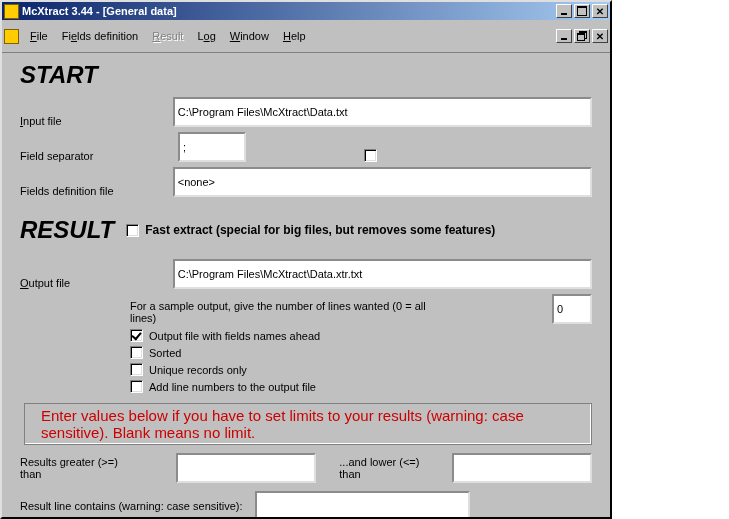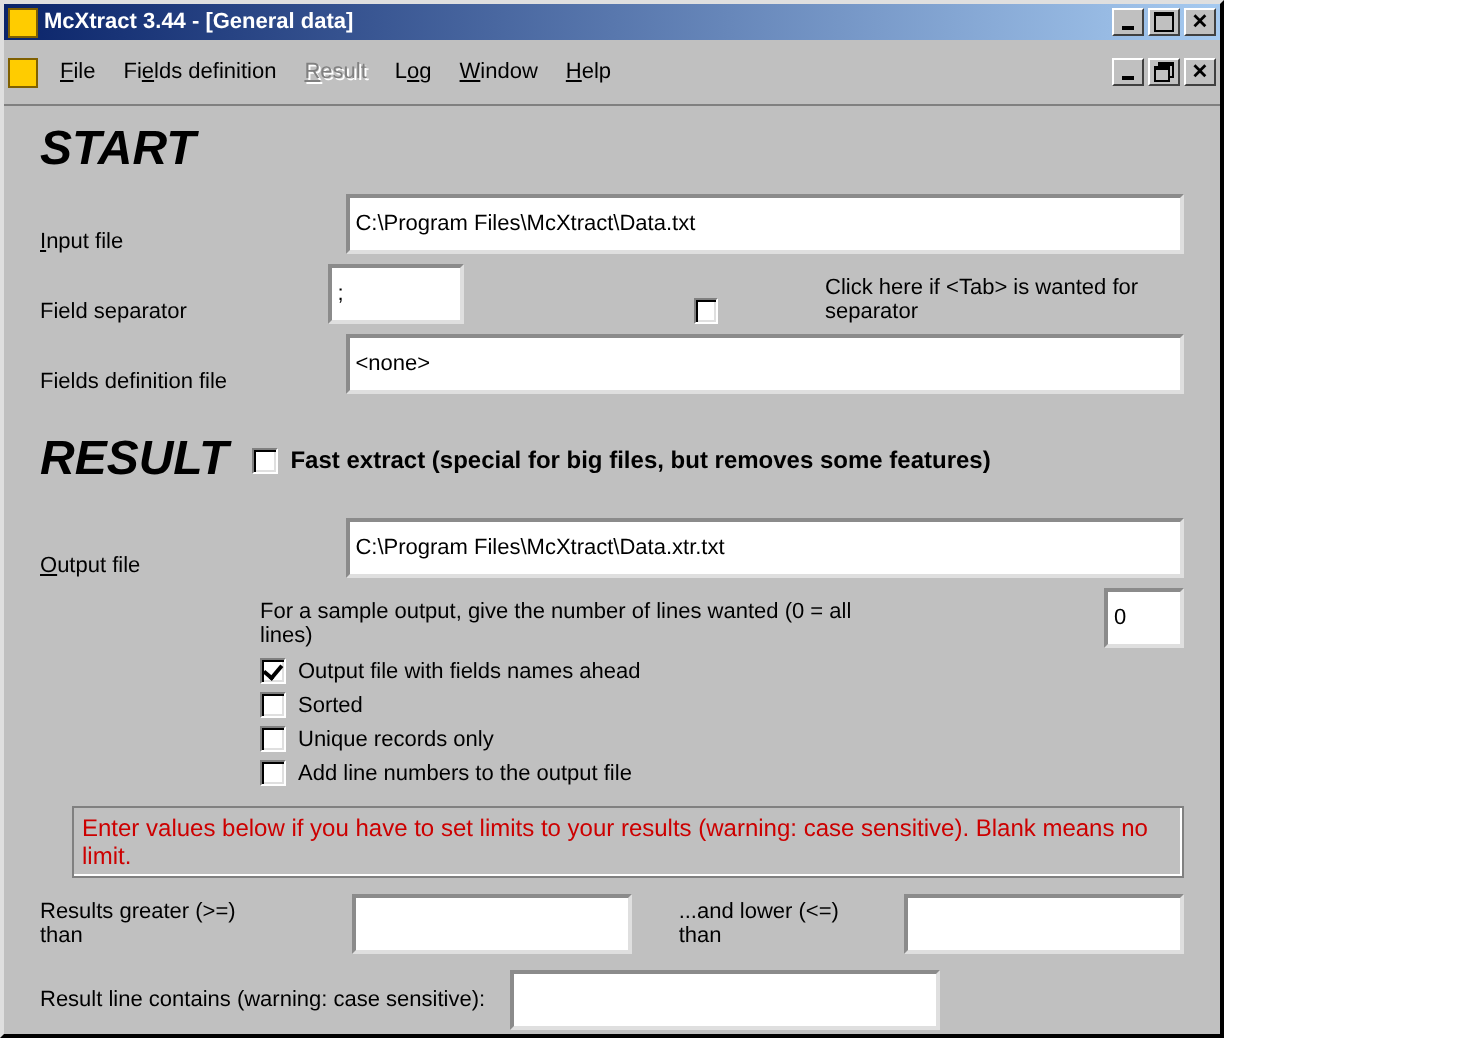--- a/index.html
+++ b/index.html
@@ -158,24 +158,24 @@
   margin-top: -2px;
 }
 .chk-label { font-size: 11px; cursor: pointer; }
 .chk-label.bold { font-weight: bold; }
 .opts-col { margin-left: 110px; }
 .opts-col .chk-line { display: flex; align-items: center; margin: 4px 0; }
 .inline-text { font-size: 11px; }
 .warn-box {
   border: 1px solid #808080;
   box-shadow: inset -1px -1px 0 #fff;
-  padding: 3px 4px;
+  padding: 3px 16px;
   color: #cc0000;
-  font-size: 12px;
-  margin: 10px 0 6px 16px;
+  font-size: 15px;
+  margin: 10px 0 6px 4px;
   background: #c0c0c0;
 }
 .limits-row {
   display: flex;
   align-items: center;
   margin: 8px 0;
   font-size: 11px;
 }
 </style>
 </head>
@@ -215,21 +215,20 @@
     <div class="form-row">
       <div class="form-label"><span class="u">I</span>nput file</div>
       <input class="text-input wide" value="C:\Program Files\McXtract\Data.txt" style="">
     </div>
 
     <div class="form-row">
       <div class="form-label">Field separator</div>
       <input class="text-input sep" value=";" style="">
       <div class="gap"></div>
       <span class="checkbox"></span>
-      <span class="chk-label">Click here if &lt;Tab&gt; is wanted for separator</span>
     </div>
 
     <div class="form-row">
       <div class="form-label">Fields definition file</div>
       <input class="text-input wide" value="&lt;none&gt;" style="">
     </div>
 
     <div style="height:14px"></div>
 
     <div style="display:flex;align-items:center">

